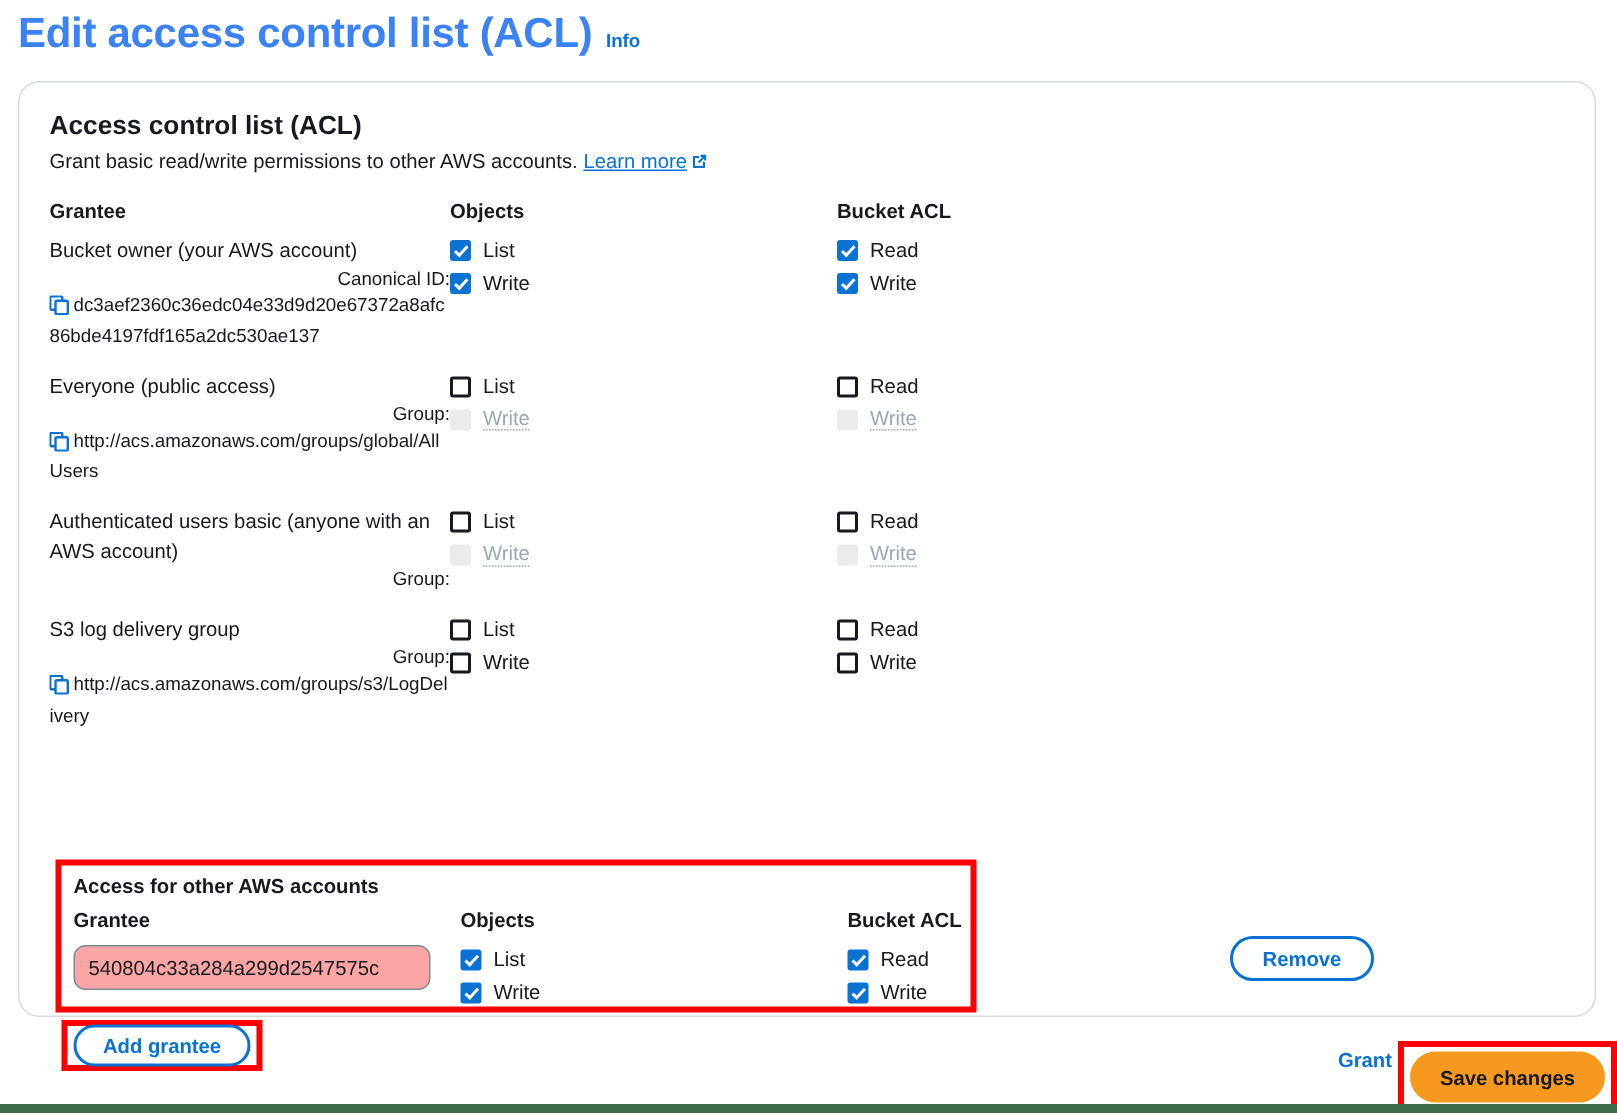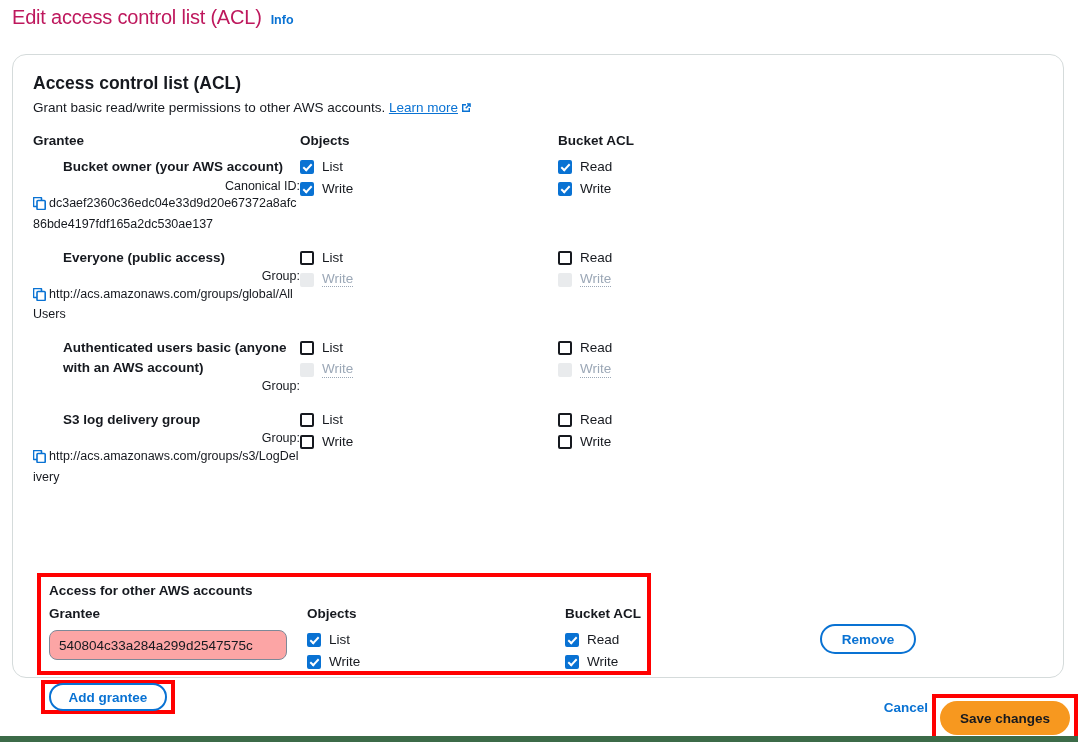--- a/index.html
+++ b/index.html
@@ -19,23 +19,23 @@
   
   .page-header {
     position: absolute;
     left: 12px;
     top: 6px;
     display: flex;
     align-items: baseline;
     gap: 9px;
   }
   .page-title {
-    font-size: 20px;
-    font-weight: normal;
-    color: #be185d;
+    font-size: 28px;
+    font-weight: bold;
+    color: #3b82f6;
     letter-spacing: -0.2px;
   }
   .info-link {
     font-size: 12.5px;
     font-weight: bold;
     color: #0972d3;
     text-decoration: none;
     cursor: pointer;
   }
 
@@ -90,24 +90,23 @@
 
   .col-head {
     font-size: 13.5px;
     font-weight: bold;
     color: #16191f;
     padding-bottom: 9px;
   }
 
   .grantee-name {
     font-size: 13.5px;
-    font-weight: bold;
+    font-weight: normal;
     color: #16191f;
     line-height: 1.45;
-    margin-left: 30px;
   }
   .grantee-kind {
     font-size: 12.5px;
     color: #16191f;
     line-height: 1.4;
     margin-top: 1px;
     text-align: right;
   }
   .grantee-value {
     font-size: 12.5px;
@@ -485,18 +484,18 @@
     </div>
   </div>
 
   <button class="remove-btn">Remove</button>
 
   <div class="add-wrap">
     <button class="add-btn">Add grantee</button>
   </div>
 </div>
 
-<button class="cancel-btn">Cancel</button>
+<button class="cancel-btn">Grant</button>
 <div class="save-wrap">
   <button class="save-btn">Save changes</button>
 </div>
 
 <div class="bottom-strip"></div>
 
 </body></html>

